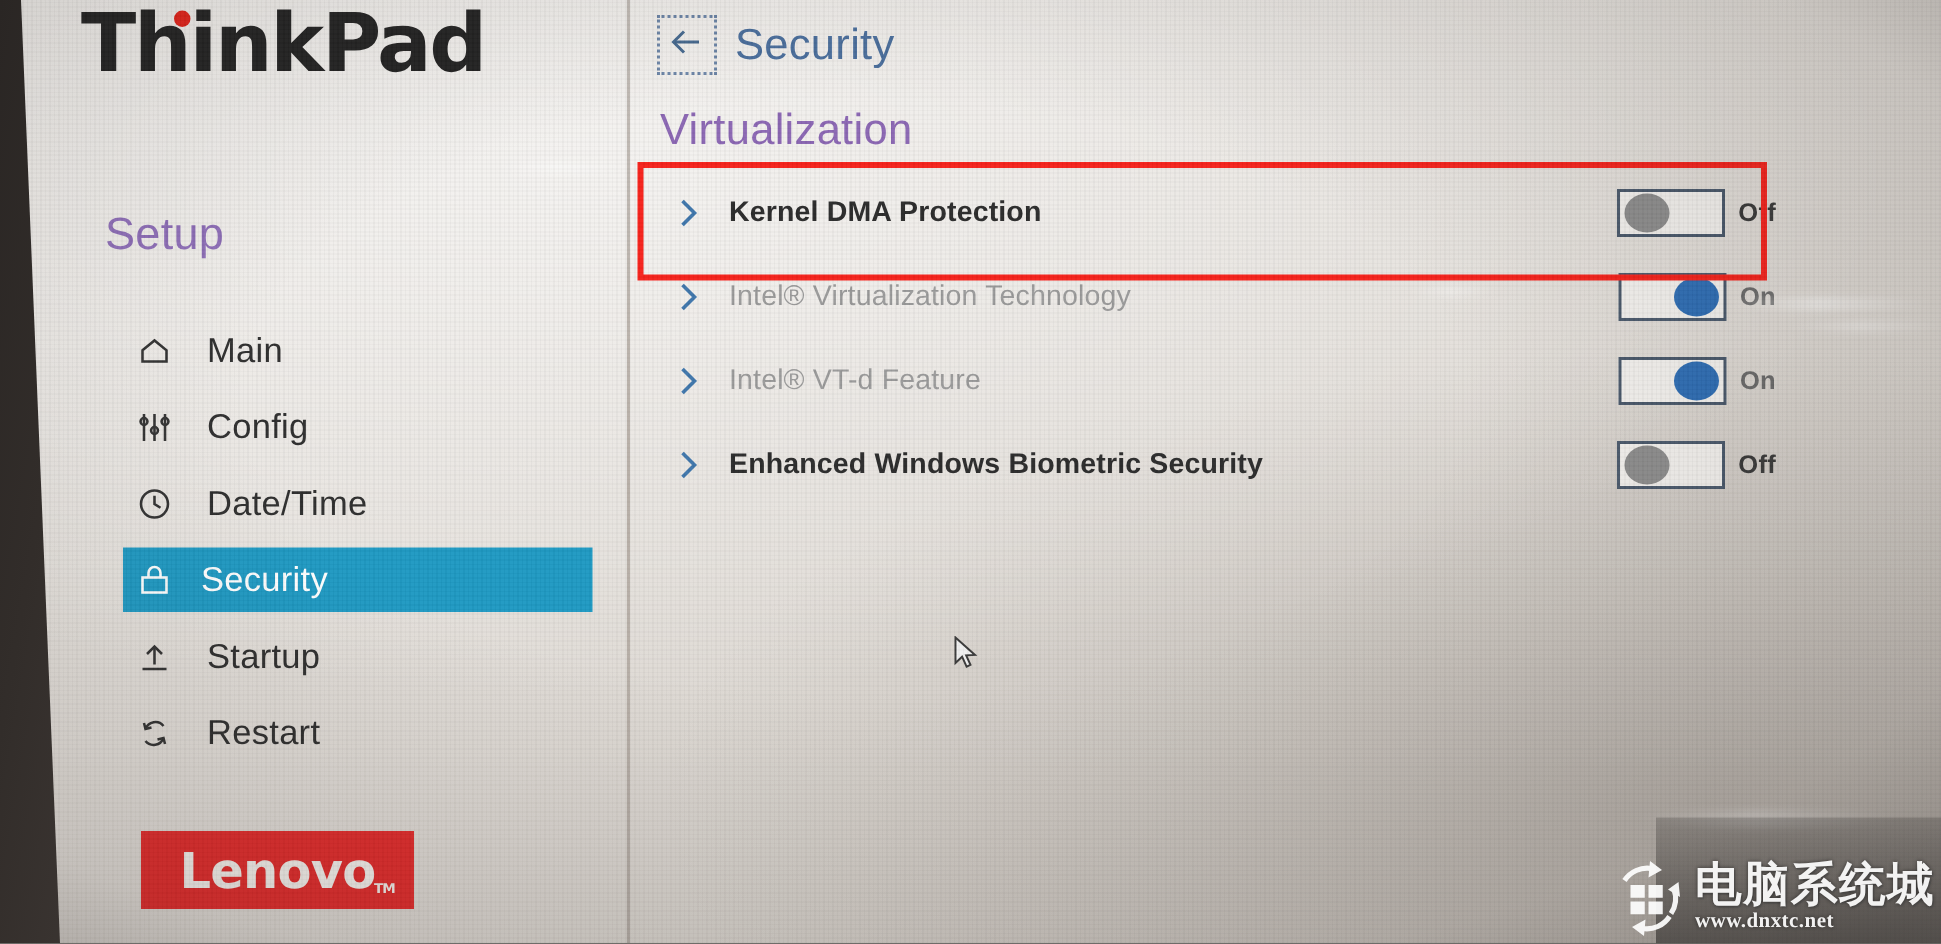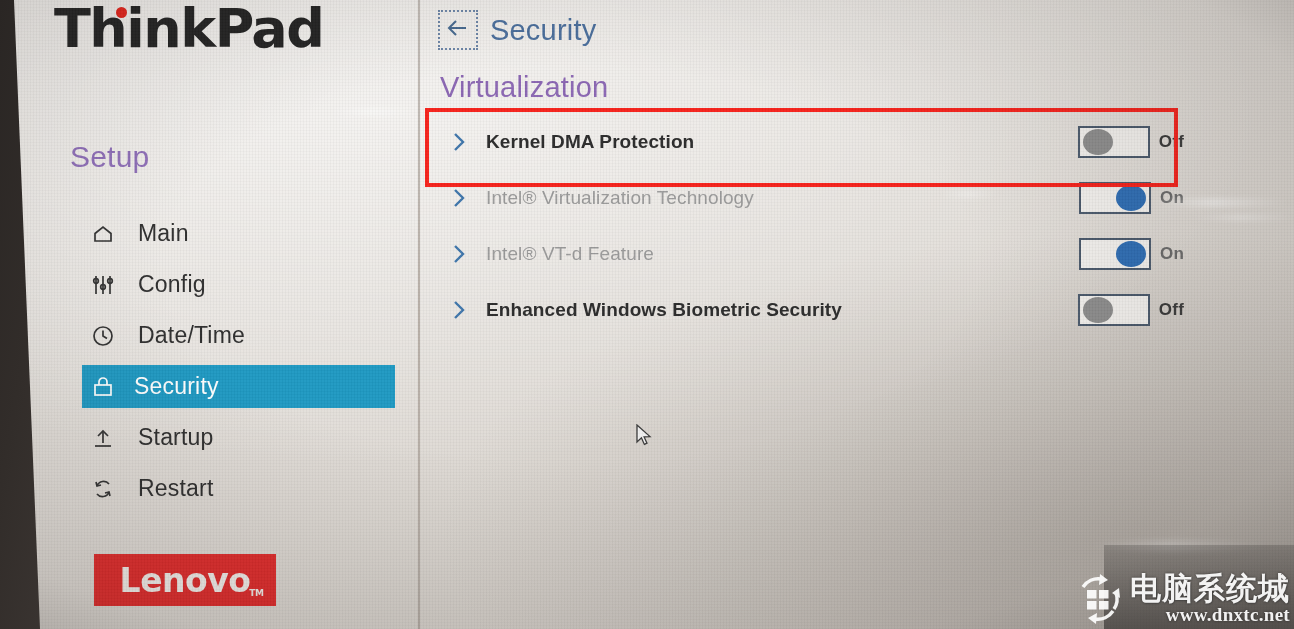--- a/index.html
+++ b/index.html
@@ -307,34 +307,34 @@
   .watermark {
     position: absolute;
     right: 4px; bottom: 2px;
     z-index: 35;
     display: flex;
     align-items: center;
     opacity: 0.92;
     pointer-events: none;
   }
   .wm-logo { width: 56px; height: 56px; position: relative; flex: 0 0 auto; }
-  .wm-text { margin-left: 4px; display: flex; flex-direction: column; align-items: flex-end; }
+  .wm-text { margin-left: 4px; display: flex; flex-direction: column; align-items: flex-start; }
   .wm-cn {
     font-family: "DejaVu Sans", sans-serif;
     font-size: 31px;
     font-weight: 700;
     color: #ffffff;
     text-shadow: 0 0 3px rgba(0,0,0,.55), 1px 1px 0 rgba(80,80,80,.45);
     letter-spacing: 1px;
     line-height: 1;
     white-space: nowrap;
   }
   .wm-url {
     font-family: "Liberation Serif", serif;
-    font-size: 19px;
+    font-size: 14px;
     font-weight: 700;
     color: #ffffff;
     text-shadow: 0 0 3px rgba(0,0,0,.6);
     letter-spacing: .3px;
     line-height: 1.1;
     margin-top: 1px;
   }
   .wm-dark-strip {
     position: absolute;
     right: 0; bottom: 0;

